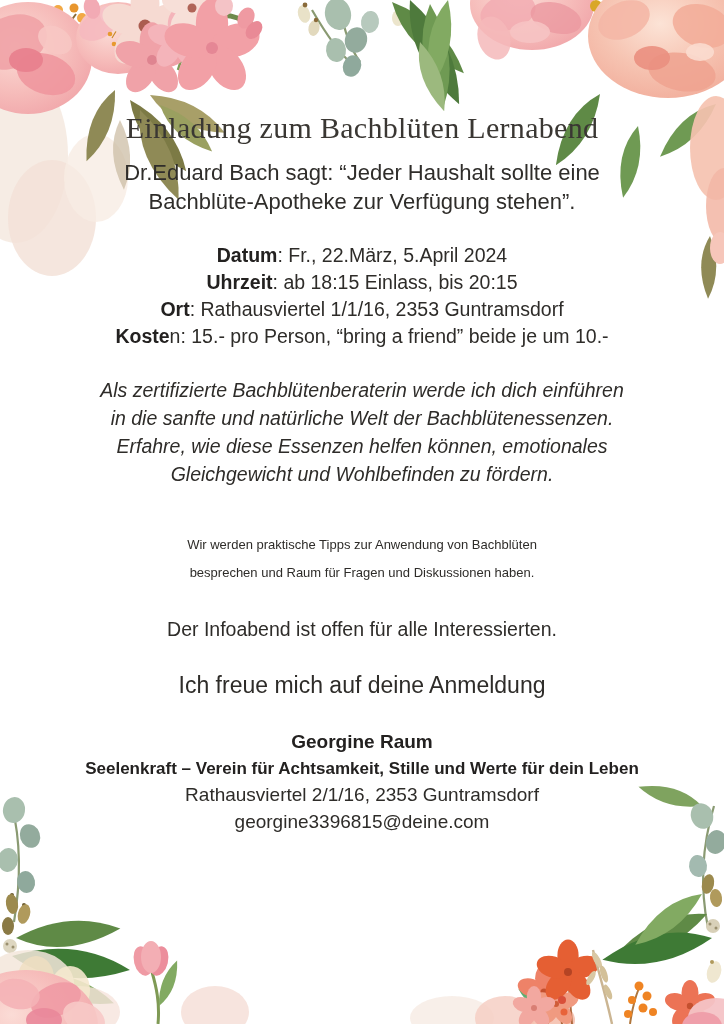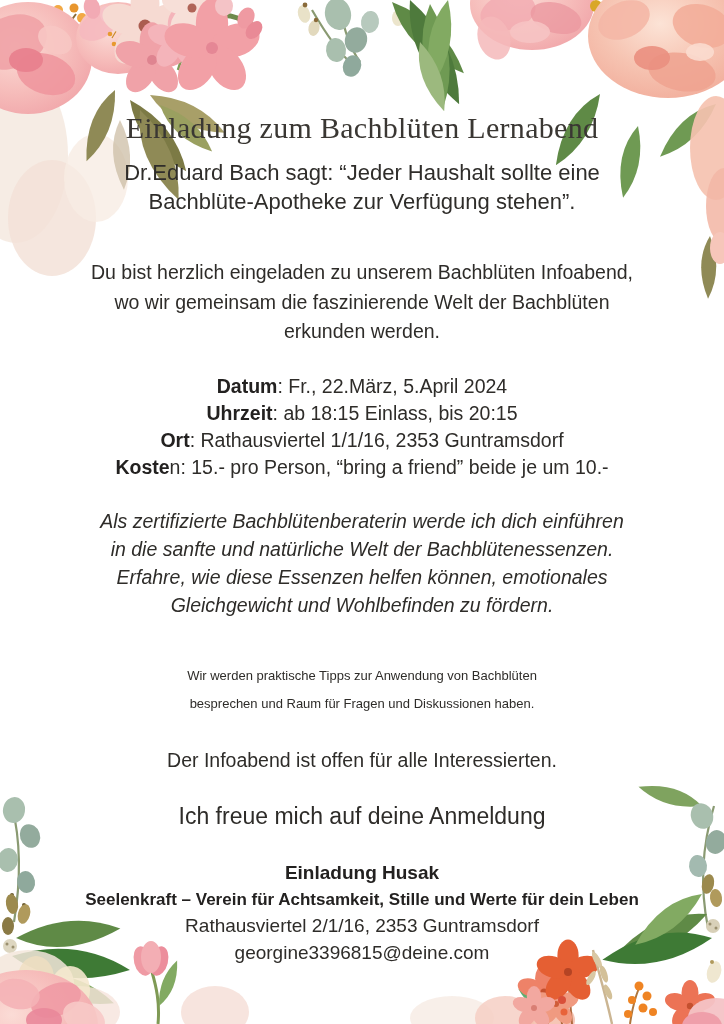--- a/index.html
+++ b/index.html
@@ -252,25 +252,20 @@
 
   <div class="content">
 
     <h1 class="title">Einladung zum Bachblüten Lernabend</h1>
 
     <div class="quote">
       <span class="l">Dr.Eduard Bach sagt: “Jeder Haushalt sollte eine</span>
       <span class="l">Bachblüte-Apotheke zur Verfügung stehen”.</span>
     </div>
 
-    <div class="intro">
-      <span class="l">Du bist herzlich eingeladen zu unserem Bachblüten Infoabend,</span>
-      <span class="l">wo wir gemeinsam die faszinierende Welt der Bachblüten</span>
-      <span class="l">erkunden werden.</span>
-    </div>
 
     <div class="details">
       <span class="l"><b>Datum</b><span>: Fr., 22.März, 5.April 2024</span></span>
       <span class="l"><b>Uhrzeit</b><span>: ab 18:15 Einlass, bis 20:15</span></span>
       <span class="l"><b>Ort</b><span>: Rathausviertel 1/1/16, 2353 Guntramsdorf</span></span>
       <span class="l"><b>Koste</b><span>n: 15.- pro Person, “bring a friend” beide je um 10.-</span></span>
     </div>
 
     <div class="about">
       <span class="l">Als zertifizierte Bachblütenberaterin werde ich dich einführen</span>
@@ -282,20 +277,20 @@
     <div class="practical">
       <span class="l">Wir werden praktische Tipps zur Anwendung von Bachblüten</span>
       <span class="l">besprechen und Raum für Fragen und Diskussionen haben.</span>
     </div>
 
     <div class="open">Der Infoabend ist offen für alle Interessierten.</div>
 
     <div class="closing">Ich freue mich auf deine Anmeldung</div>
 
     <div>
-      <div class="sig-name">Einladung Husak</div>
+      <div class="sig-name">Georgine Raum</div>
       <div class="sig-org">Seelenkraft – Verein für Achtsamkeit, Stille und Werte für dein Leben</div>
       <div class="sig-line">Rathausviertel 2/1/16, 2353 Guntramsdorf</div>
       <div class="sig-line">georgine3396815@deine.com</div>
     </div>
 
   </div>
 </div>
 
 </body></html>

